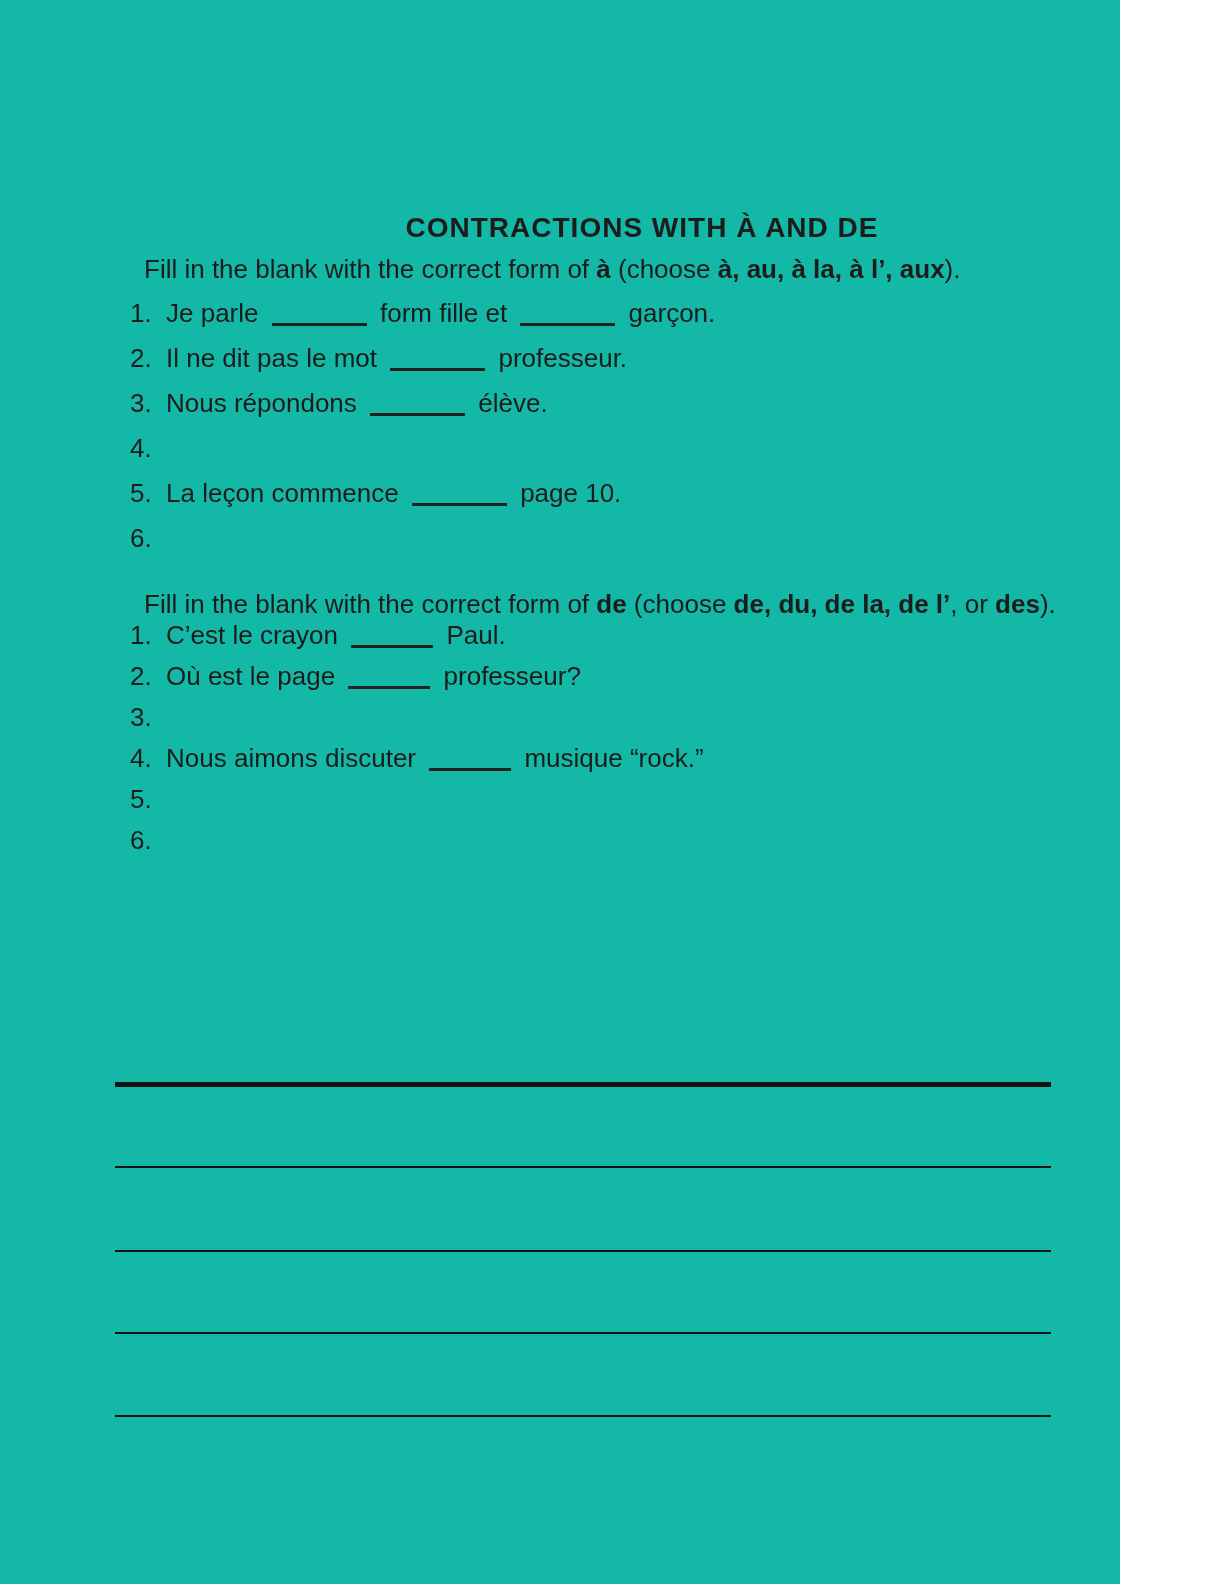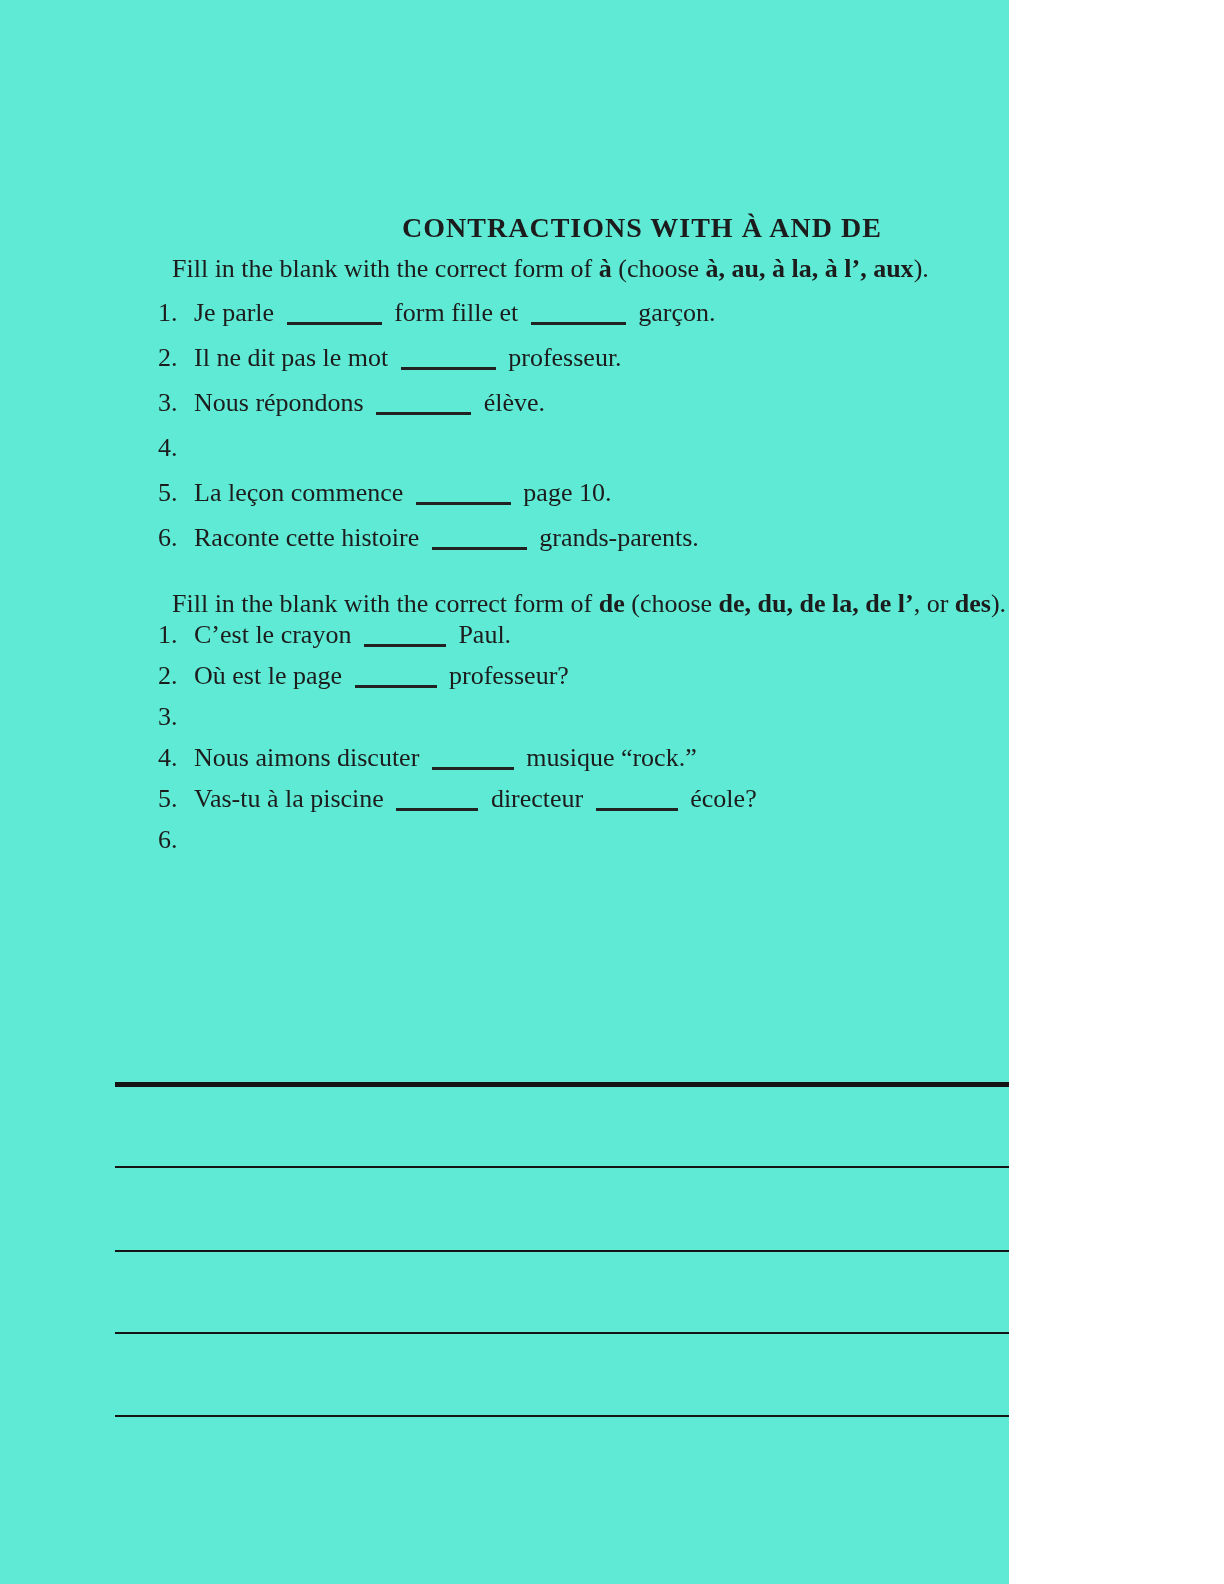--- a/index.html
+++ b/index.html
@@ -2,41 +2,41 @@
 <html><head>
 <meta charset="utf-8">
 <style>
   html, body {
     margin: 0;
     padding: 0;
     background: #ffffff;
   }
   .page {
     position: relative;
-    width: 1009px;
+    width: 1120px;
     height: 1584px;
-    background: #5eead4;
-    font-family: Liberation Serif, serif;
+    background: #14b8a6;
+    font-family: Liberation Sans, sans-serif;
     color: #1c1c1c;
     overflow: hidden;
   }
   .title {
     position: absolute;
     top: 212px;
     left: 60px;
     width: 1164px;
     text-align: center;
     font-size: 28px;
     font-weight: 600;
     letter-spacing: 1px;
     white-space: nowrap;
   }
   .section {
     position: absolute;
-    left: 158px;
+    left: 130px;
     width: 960px;
   }
   .section-1 { top: 253px; }
   .section-2 { top: 588px; }
   .instruction {
     margin-left: 14px;
     font-size: 26px;
     line-height: 32px;
     white-space: nowrap;
   }
@@ -109,21 +109,20 @@
         </div>
         <div class="item">
           <span class="num">4.</span>
         </div>
         <div class="item">
           <span class="num">5.</span>
           <span><span>La leçon commence </span><span class="blank"></span><span> page 10.</span></span>
         </div>
         <div class="item">
           <span class="num">6.</span>
-          <span><span>Raconte cette histoire </span><span class="blank"></span><span> grands-parents.</span></span>
         </div>
       </div>
       <div class="section section-2">
         <div class="instruction"><span>Fill in the blank with the correct form of </span><span class="b">de</span><span> (choose </span><span class="b">de, du, de la, de l’</span><span>, or </span><span class="b">des</span><span>).</span></div>
         <div class="item">
           <span class="num">1.</span>
           <span><span>C’est le crayon </span><span class="blank"></span><span> Paul.</span></span>
         </div>
         <div class="item">
           <span class="num">2.</span>
@@ -131,21 +130,20 @@
         </div>
         <div class="item">
           <span class="num">3.</span>
         </div>
         <div class="item">
           <span class="num">4.</span>
           <span><span>Nous aimons discuter </span><span class="blank"></span><span> musique “rock.”</span></span>
         </div>
         <div class="item">
           <span class="num">5.</span>
-          <span><span>Vas-tu à la piscine </span><span class="blank"></span><span> directeur </span><span class="blank"></span><span> école?</span></span>
         </div>
         <div class="item">
           <span class="num">6.</span>
         </div>
       </div>
     </div>
 
   <div class="rules" id="answer-lines">
       <div class="rule"></div>
       <div class="rule"></div>

